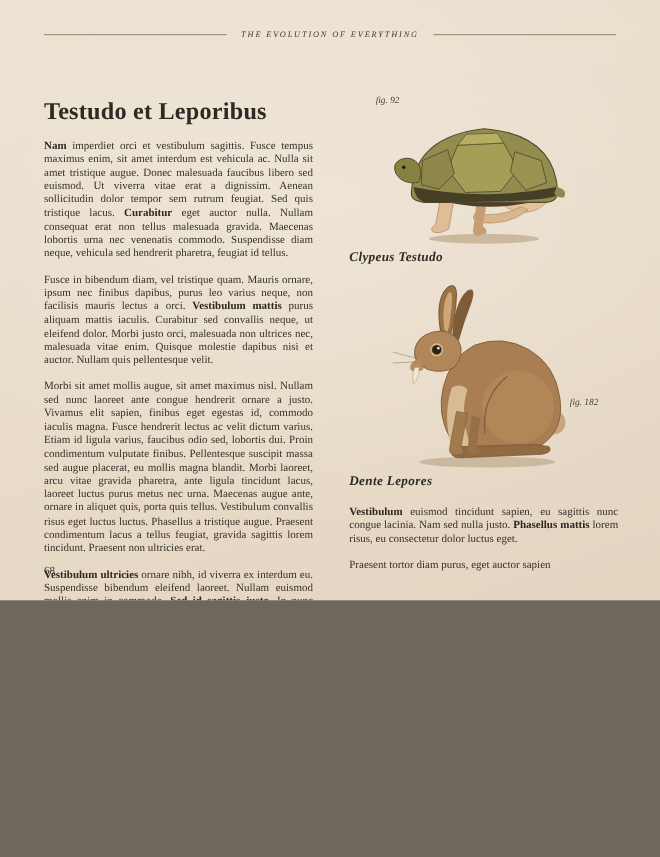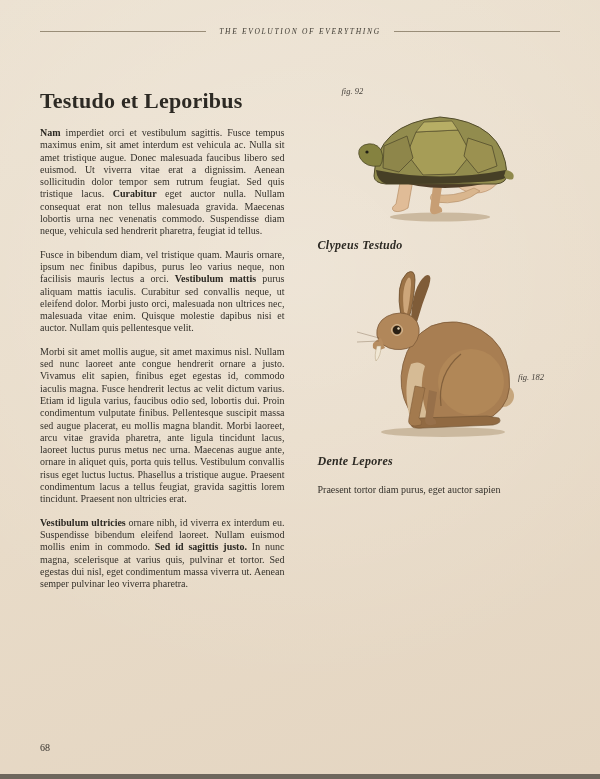--- a/index.html
+++ b/index.html
@@ -1,18 +1,18 @@
 <!DOCTYPE html>
 <html><head>
 <meta charset="utf-8">
 <style>
   html,body { margin:0; padding:0; background:#6e675d; }
   .page {
     position:relative;
-    width:600px; height:774px;
+    width:600px; height:546px;
     margin:0 auto;
     box-sizing:border-box;
     font-family:"Liberation Serif", serif;
     color:#33302a;
     background:
       radial-gradient(120% 90% at 50% 35%, rgba(255,255,255,0.22), rgba(255,255,255,0) 60%),
       linear-gradient(160deg, #ece2d2 0%, #e8dbc8 55%, #e4d5c1 100%);
     overflow:hidden;
   }
   .running-head {
@@ -40,21 +40,21 @@
   .body b { font-weight:700; color:#2b2822; }
   .figure { position:relative; margin:4px 0 15px; text-align:left; }
   .figure svg { display:block; margin:0 auto; }
   .fig-label {
     position:absolute; font-style:italic; font-size:8.5px; color:#45403a;
   }
   .fig-label-turtle { left:24px; top:0; }
   .fig-label-rabbit { right:18px; top:104px; }
   .fig-caption {
     font-weight:700; font-style:italic; font-size:12px;
-    margin-top:14px; color:#2d2a24; letter-spacing:0.3px;
+    margin-top:2px; color:#2d2a24; letter-spacing:0.3px;
   }
   .page-number {
     position:absolute; left:40px; bottom:21px;
     font-size:10px; color:#33302a;
   }
 </style>
 </head>
 <body>
 
 <div class="page">
@@ -136,20 +136,21 @@
           </g>
           <path d="M36 78 Q36 88 31 93 Q29 88 32 78 Z" fill="#f0e7d4" stroke="#b5a17e" stroke-width="0.5"></path>
           <g stroke="#6d543a" stroke-width="0.5" opacity="0.7">
             <path d="M34 70 L12 64" fill="none"></path>
             <path d="M34 73 L12 74" fill="none"></path>
           </g>
         </svg>
         <figcaption class="fig-caption">Dente Lepores</figcaption>
       </figure>
 
+      <p class="body"><b>Vestibulum</b> euismod tincidunt sapien, eu sagittis nunc congue lacinia. Nam sed nulla justo. <b>Phasellus mattis</b> lorem risus, eu consectetur dolor luctus eget.</p>
       <p class="body">Praesent tortor diam purus, eget auctor sapien</p>
     </section>
 
   </main>
 
   <footer>
     <span class="page-number">68</span>
   </footer>
 
 </div>

